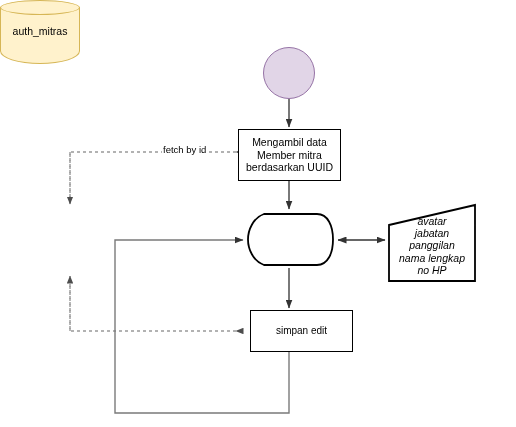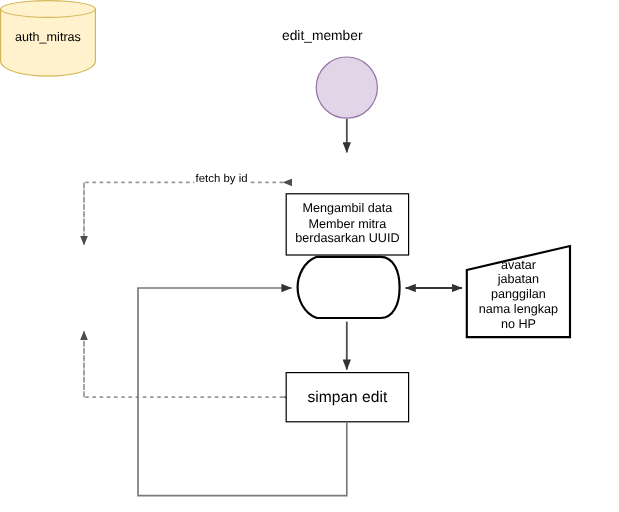--- a/index.html
+++ b/index.html
@@ -55,21 +55,20 @@
   }
   
   #process-fetch {
     left: 238px;
     top: 129px;
     width: 103px;
     height: 52px;
     background: #ffffff;
     border: 1.7px solid #000000;
     font-size: 10.5px;
-    margin-top: 32px;
   }
   
   #db-cyl {
     left: 30px;
     top: 207px;
     width: 88px;
     height: 64px;
     padding-left: 46px;
   }
   #db-cyl .cyl-body {
@@ -123,30 +122,31 @@
     left: 387px;
     top: 203px;
     width: 90px;
     height: 80px;
     font-size: 10.5px;
   }
   #manual-input .shape-text {
     position: relative;
     z-index: 2;
     padding-top: 5px;
+    font-style: italic;
   }
   
   #process-save {
-    left: 238px;
+    left: 250px;
     top: 310px;
     width: 103px;
     height: 42px;
     background: #ffffff;
     border: 1.7px solid #000000;
-    font-size: 13px;
+    font-size: 10px;
   }
   
   .edge-label {
     position: absolute;
     font-size: 9.5px;
     color: #000000;
     background: #ffffff;
     padding: 0 1px;
     white-space: nowrap;
     line-height: 12px;
@@ -183,21 +183,20 @@
     <path d="M338,240 L385,240" fill="none" stroke="#333333" stroke-width="1.6" marker-end="url(#arrow-solid)" marker-start="url(#arrow-solid-start)"></path>
 
     <path d="M289,268 L289,308" fill="none" stroke="#4d4d4d" stroke-width="1.5" marker-end="url(#arrow-solid)"></path>
 
     <path d="M236,331 L70,331 L70,276" fill="none" stroke="#999999" stroke-width="1.4" stroke-dasharray="3,3" marker-start="url(#arrow-dash)"></path>
     <path d="M70,331 L70,276" fill="none" stroke="#999999" stroke-width="1.4" stroke-dasharray="3,3" marker-end="url(#arrow-dash)"></path>
 
     <path d="M289,352 L289,413 L115,413 L115,240 L243,240" fill="none" stroke="#7a7a7a" stroke-width="1.4" marker-end="url(#arrow-solid)"></path>
   </svg>
 
-  <div class="node" id="start-label">edit_member</div>
 
   <div class="node" id="start-circle"></div>
 
   <div class="node" id="process-fetch">Mengambil data
 Member mitra
 berdasarkan UUID</div>
 
   <div id="db-cyl">
     <div class="cyl-body"></div>
     <div class="cyl-top"></div>

